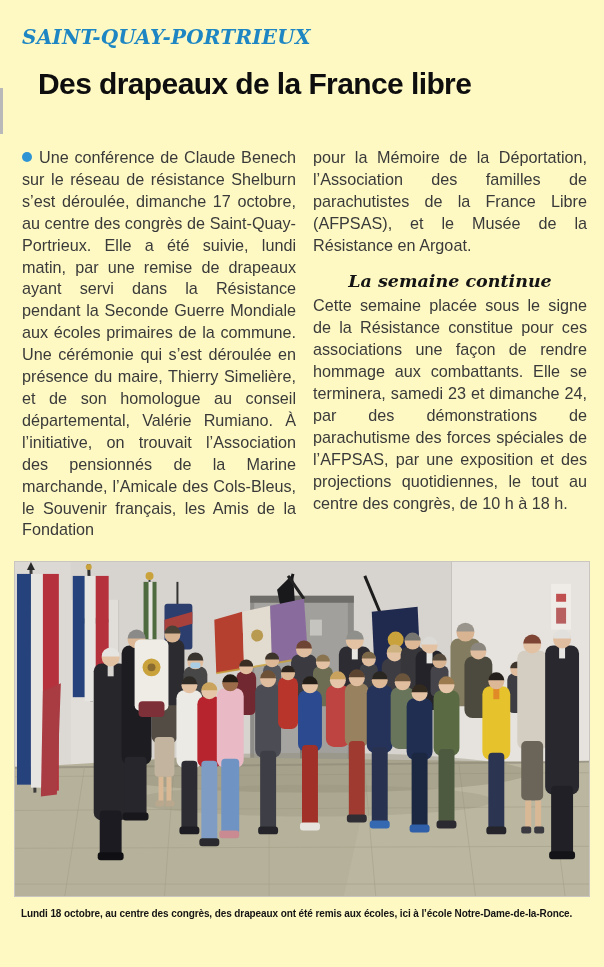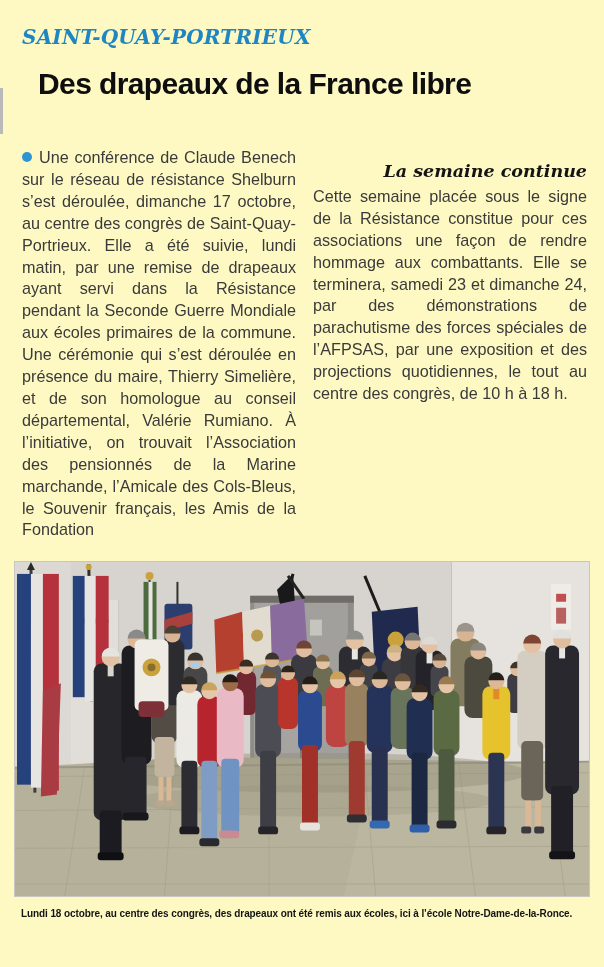--- a/index.html
+++ b/index.html
@@ -11,21 +11,21 @@
   .headline{position:absolute;left:22px;top:50px;width:572px;
             font-weight:bold;font-size:30px;line-height:35px;letter-spacing:-.6px;color:#0e0e0e;}
   .headline span{display:block;}
   .cols{position:absolute;left:22px;top:147px;width:566px;display:flex;gap:17px;}
   .col{width:274px;font-size:16.2px;line-height:21.9px;color:#3a3a3a;
        text-align:justify;hyphens:auto;-webkit-hyphens:auto;}
   .col p{margin:0;}
   .bullet{display:inline-block;width:10px;height:10px;border-radius:50%;
           background:#2f94d3;margin-right:7px;transform:translateY(-1px);}
   .subhead{font-family:"DejaVu Serif",serif;font-style:italic;font-weight:bold;
-           font-size:17.5px;color:#141414;margin:14px 0 3px 0 !important;text-align:right;}
+           font-size:17.5px;color:#141414;margin:14px 0 3px 0 !important;text-align:center;}
   .photo{position:absolute;left:14px;top:561px;width:576px;height:336px;
          border:1px solid #c9c6c1;box-sizing:border-box;background:#d7d3ce;}
   .photo svg{display:block;width:100%;height:100%;}
   .caption{position:absolute;left:21px;top:903px;width:568px;
            font-weight:bold;font-size:10px;line-height:21px;letter-spacing:-.1px;color:#141414;}
 </style>
 </head>
 <body>
 
 <div class="page">
@@ -35,20 +35,21 @@
 
   <h1 class="headline" style="margin:16px;">
     <span>Des drapeaux de la France libre</span>
   </h1>
 
   <div class="cols">
     <div class="col">
       <p><span class="bullet"></span><span>Une conférence de Claude Benech sur le réseau de résistance Shelburn s’est déroulée, dimanche 17 octobre, au centre des congrès de Saint-Quay-Portrieux. Elle a été suivie, lundi matin, par une remise de drapeaux ayant servi dans la Résistance pendant la Seconde Guerre Mondiale aux écoles primaires de la commune. Une cérémonie qui s’est déroulée en présence du maire, Thierry Simelière, et de son homologue au conseil départemental, Valérie Rumiano. À l’initiative, on trouvait l’Association des pensionnés de la Marine marchande, l’Amicale des Cols-Bleus, le Souvenir français, les Amis de la Fondation</span></p>
     </div>
     <div class="col">
+      <p>pour la Mémoire de la Déportation, l’Association des familles de parachutistes de la France Libre (AFPSAS), et le Musée de la Résistance en Argoat.</p>
       <p class="subhead">La semaine continue</p>
       <p>Cette semaine placée sous le signe de la Résistance constitue pour ces associations une façon de rendre hommage aux combattants. Elle se terminera, samedi 23 et dimanche 24, par des démonstrations de parachutisme des forces spéciales de l’AFPSAS, par une exposition et des projections quotidiennes, le tout au centre des congrès, de 10 h à 18 h.</p>
     </div>
   </div>
 
   <figure class="photo" style="margin:0;">
     <svg id="photo-svg" viewBox="0 0 576 336" preserveAspectRatio="none" role="img" aria-label="Group photo at the congress centre: schoolchildren in colourful coats in front of adults and veterans holding French tricolour and association flags, grey double doors behind, tiled floor">
         <rect x="0" y="0" width="576" height="214" rx="0" fill="#d7d3ce" opacity="1"></rect>
         <rect x="0" y="0" width="56" height="214" rx="0" fill="#dcd8d3" opacity="1"></rect>
         <rect x="438" y="0" width="138" height="212" rx="0" fill="#e6e3de" opacity="1"></rect>

